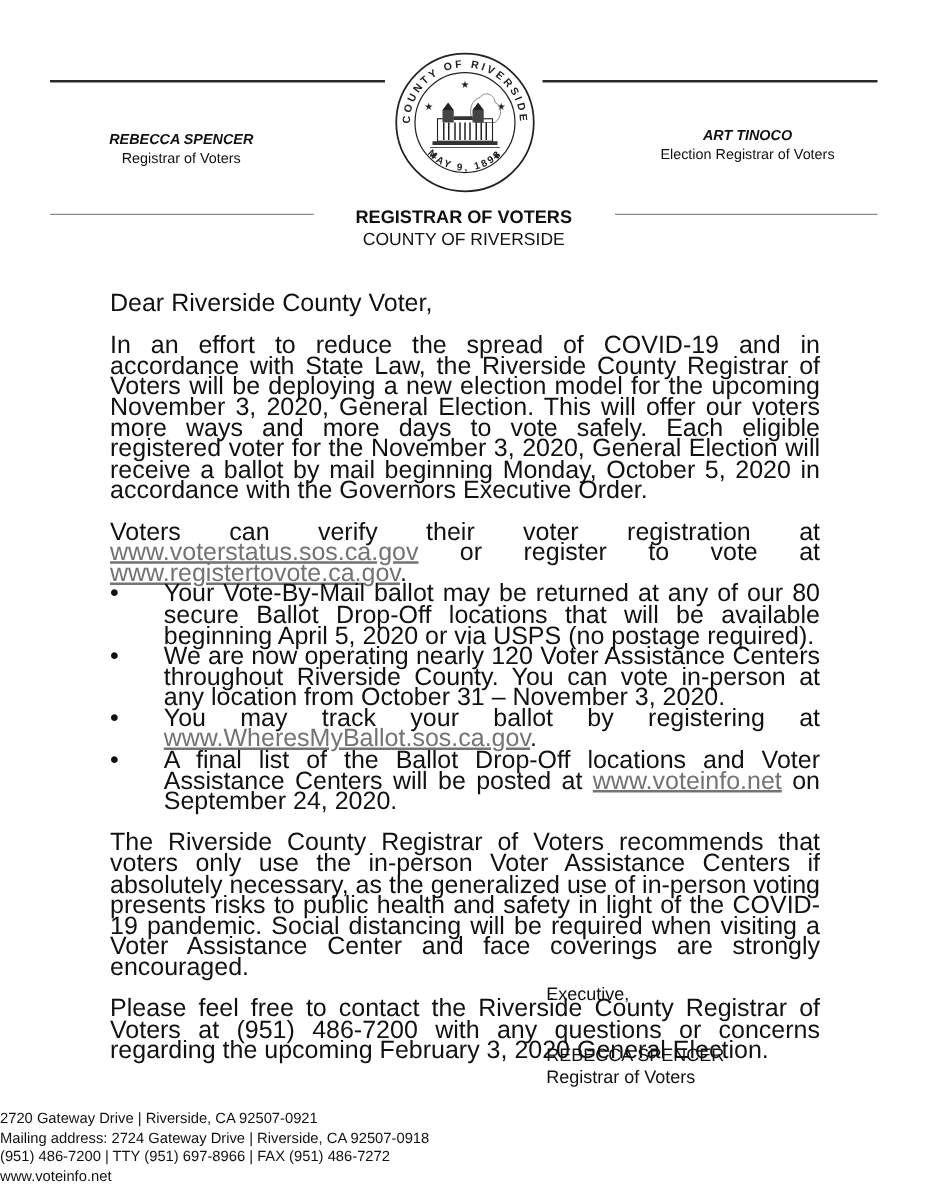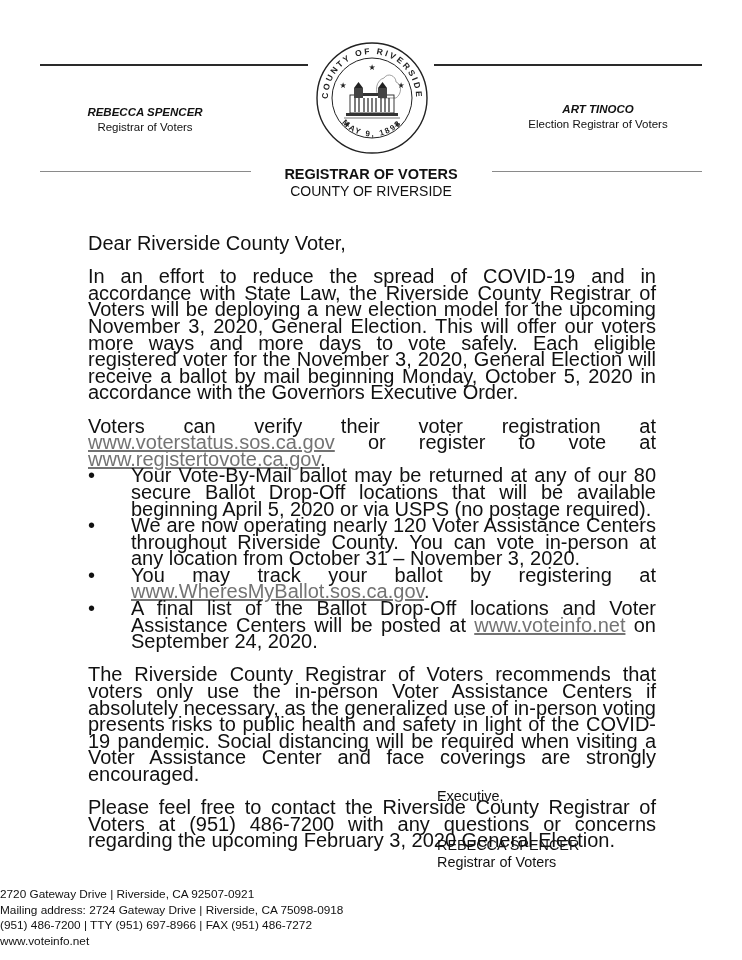--- a/index.html
+++ b/index.html
@@ -121,16 +121,16 @@
 </div>
 
 <div class="closing" style="top:788px;">Executive,</div>
 <div class="closing" style="top:837px;">
   <div>REBECCA SPENCER</div>
   <div>Registrar of Voters</div>
 </div>
 
 <div class="footer">
   <div>2720 Gateway Drive | Riverside, CA 92507-0921</div>
-  <div>Mailing address: 2724 Gateway Drive | Riverside, CA 75098-0918</div>
+  <div>Mailing address: 2724 Gateway Drive | Riverside, CA 92507-0918</div>
   <div>(951) 486-7200 | TTY (951) 697-8966 | FAX (951) 486-7272</div>
   <div>www.voteinfo.net</div>
 </div>
 
 </body></html>

